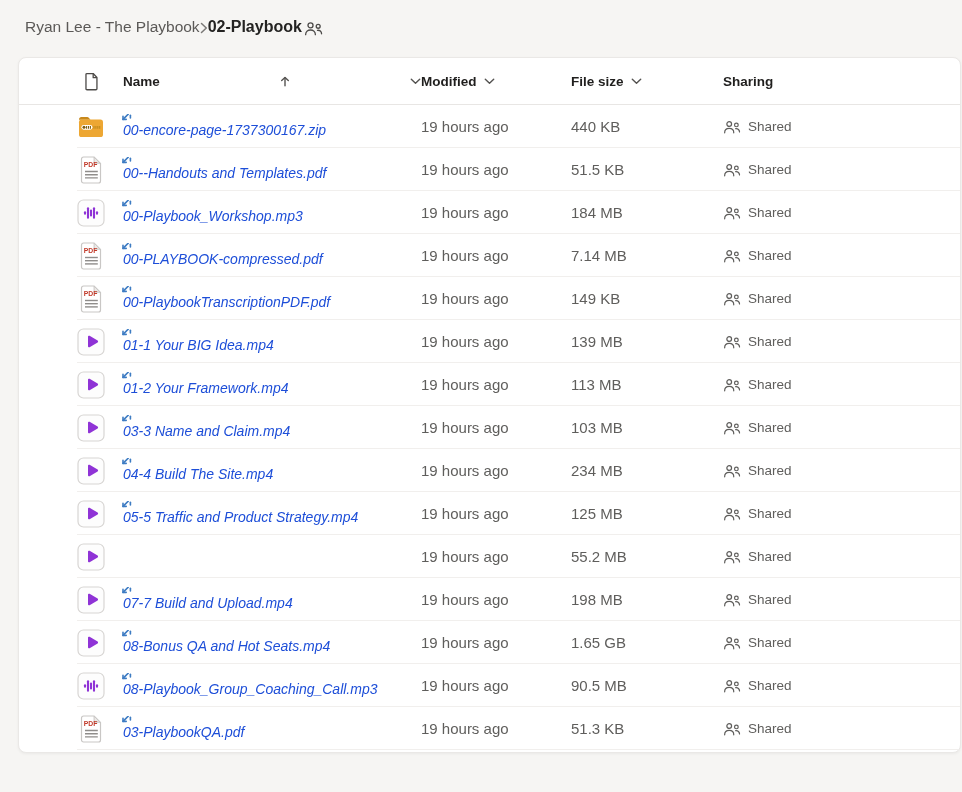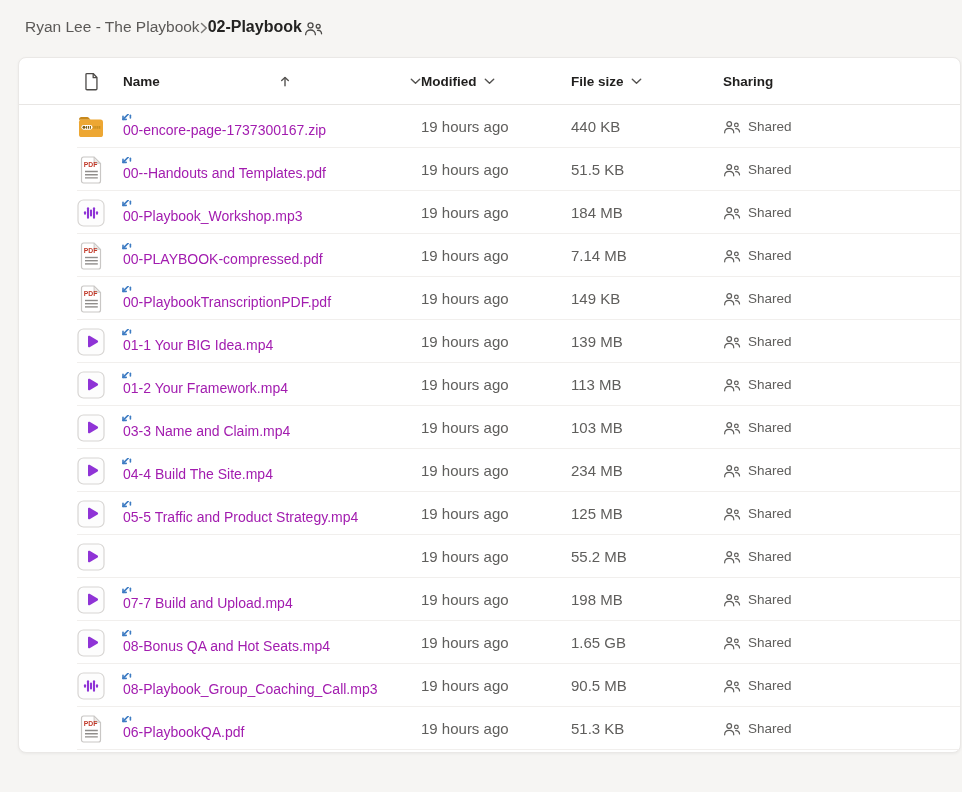--- a/index.html
+++ b/index.html
@@ -94,22 +94,23 @@
     display: inline-block;
     padding-top: 7px;
   }
   .new-badge {
     position: absolute;
     top: -2px;
     left: -5px;
   }
   .name-text {
     font-size: 14px;
-    color: #a21caf;
+    color: #1d4ed8;
     white-space: nowrap;
+    font-style: italic;
   }
   .cell-meta {
     font-size: 15px;
     color: #5f5e5c;
     white-space: nowrap;
   }
   .cell-sharing {
     display: flex;
     align-items: center;
     gap: 7px;
@@ -653,21 +654,21 @@
     </g>
   </svg>
         </div>
     <div class="cell-name" style="grid-column:3;">
       <span class="name-wrap">
         <svg class="new-badge" width="14" height="13" viewBox="0 0 14 13" fill="none" stroke="#3e7cc3" stroke-width="1.6" stroke-linecap="round" stroke-linejoin="round">
           <path d="M10.2 2.2 L5 7.4"></path>
           <path d="M5 4.2 V7.4 H8.2"></path>
           <path d="M12.4 3.2 V6"></path>
         </svg>
-        <span class="name-text">06-PlaybookQA.pdf</span>
+        <span class="name-text">03-PlaybookQA.pdf</span>
       </span>
     </div>
     <div class="cell-meta" style="grid-column:4;">19 hours ago</div>
     <div class="cell-meta" style="grid-column:5;">51.3 KB</div>
     <div class="cell-sharing" style="grid-column:6;">
       <svg width="18" height="14" viewBox="0 0 20 16" fill="none" stroke="#5f5e5c" stroke-width="1.4" stroke-linecap="round">
         <circle cx="6.8" cy="4.6" r="2.7"></circle>
         <path d="M1.6 14.6c0-3 2.3-5 5.2-5s5.2 2 5.2 5"></path>
         <circle cx="15" cy="5.6" r="2.1"></circle>
         <path d="M14.2 9.9c2.5-.3 4.4 1.4 4.4 3.8"></path>

